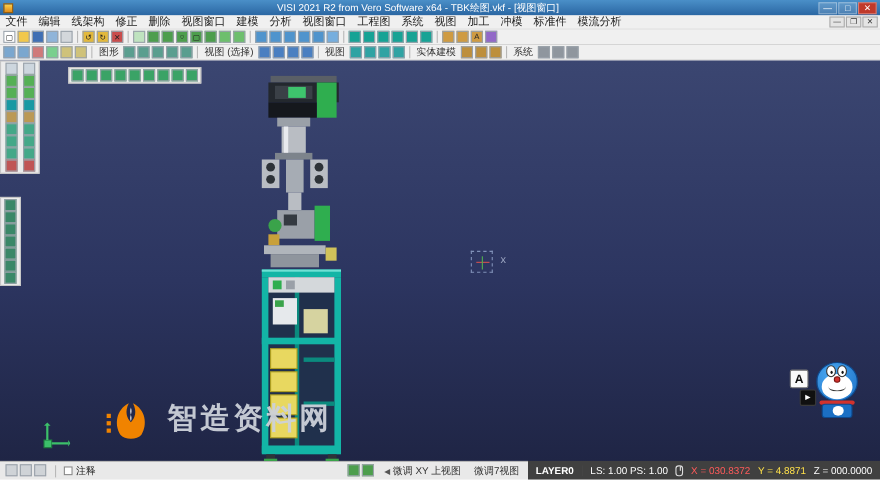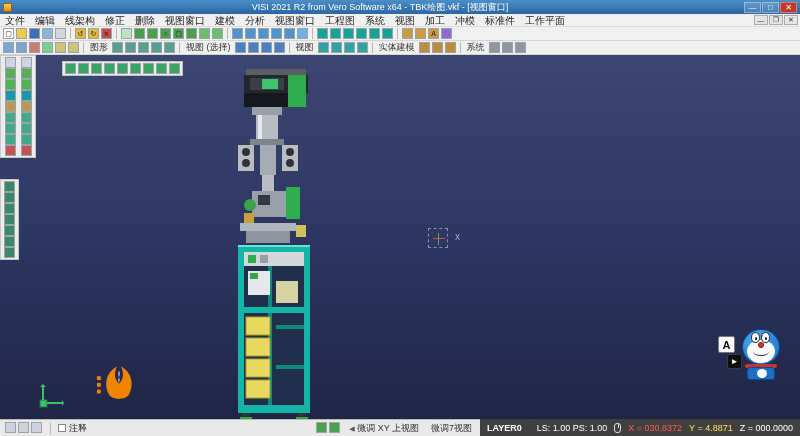--- a/index.html
+++ b/index.html
@@ -99,21 +99,21 @@
         <span class="menu-item">视图窗口</span>
         <span class="menu-item">建模</span>
         <span class="menu-item">分析</span>
         <span class="menu-item">视图窗口</span>
         <span class="menu-item">工程图</span>
         <span class="menu-item">系统</span>
         <span class="menu-item">视图</span>
         <span class="menu-item">加工</span>
         <span class="menu-item">冲模</span>
         <span class="menu-item">标准件</span>
-        <span class="menu-item">工作平面</span>
+        <span class="menu-item">模流分析</span>
       </nav>
     <span class="mdi-btns">
       <span class="mdi-btn">—</span>
       <span class="mdi-btn">❐</span>
       <span class="mdi-btn">✕</span>
     </span>
   </div>
 
   <div class="toolbar">
       <span class="ticon" style="background: rgb(255, 255, 255);">▢</span>
@@ -304,20 +304,21 @@
     <span class="cursor-label">x</span>
 
     <div class="watermark">
       <svg class="wm-logo" width="46" height="46" viewBox="0 0 48 48">
         <rect x="1" y="20" width="4" height="4" fill="var(--orange)"></rect>
         <rect x="1" y="27" width="4" height="4" fill="var(--orange)"></rect>
         <rect x="1" y="34" width="4" height="4" fill="var(--orange)"></rect>
         <path d="M14 40 C8 30 10 16 22 10 C18 18 20 24 24 28 C28 24 30 18 26 10 C38 16 40 30 34 40 C30 45 18 45 14 40 Z" fill="var(--orange)"></path>
         <path d="M24 14 C22 20 26 22 24 27 C22 22 26 20 24 14 Z" fill="#fff"></path>
       </svg>
+      <span class="wm-text">智造资料网</span>
     </div>
 
     <svg class="ucs" width="26" height="26" viewBox="0 0 26 26">
       <rect x="2" y="17" width="7" height="7" fill="#3cc06a" stroke="#1d7a3e"></rect>
       <line x1="9" y1="20" x2="24" y2="20" stroke="#3cc06a" stroke-width="2"></line>
       <line x1="5" y1="17" x2="5" y2="3" stroke="#3cc06a" stroke-width="2"></line>
       <polygon points="24,17 24,23 26,20" fill="#3cc06a"></polygon>
       <polygon points="2,4 8,4 5,1" fill="#3cc06a"></polygon>
     </svg>
 

